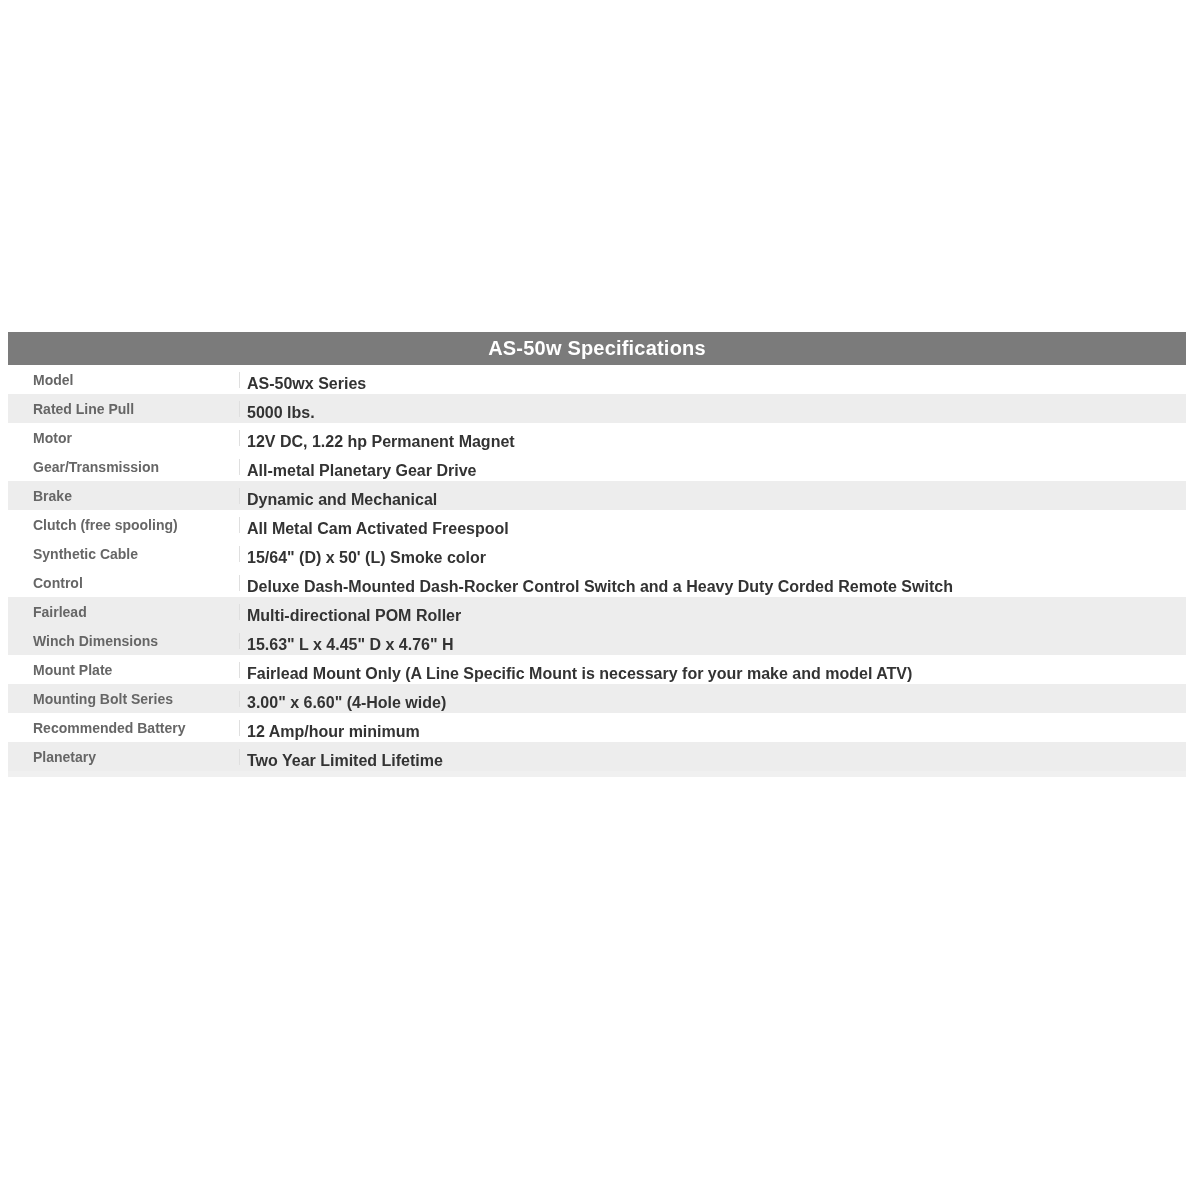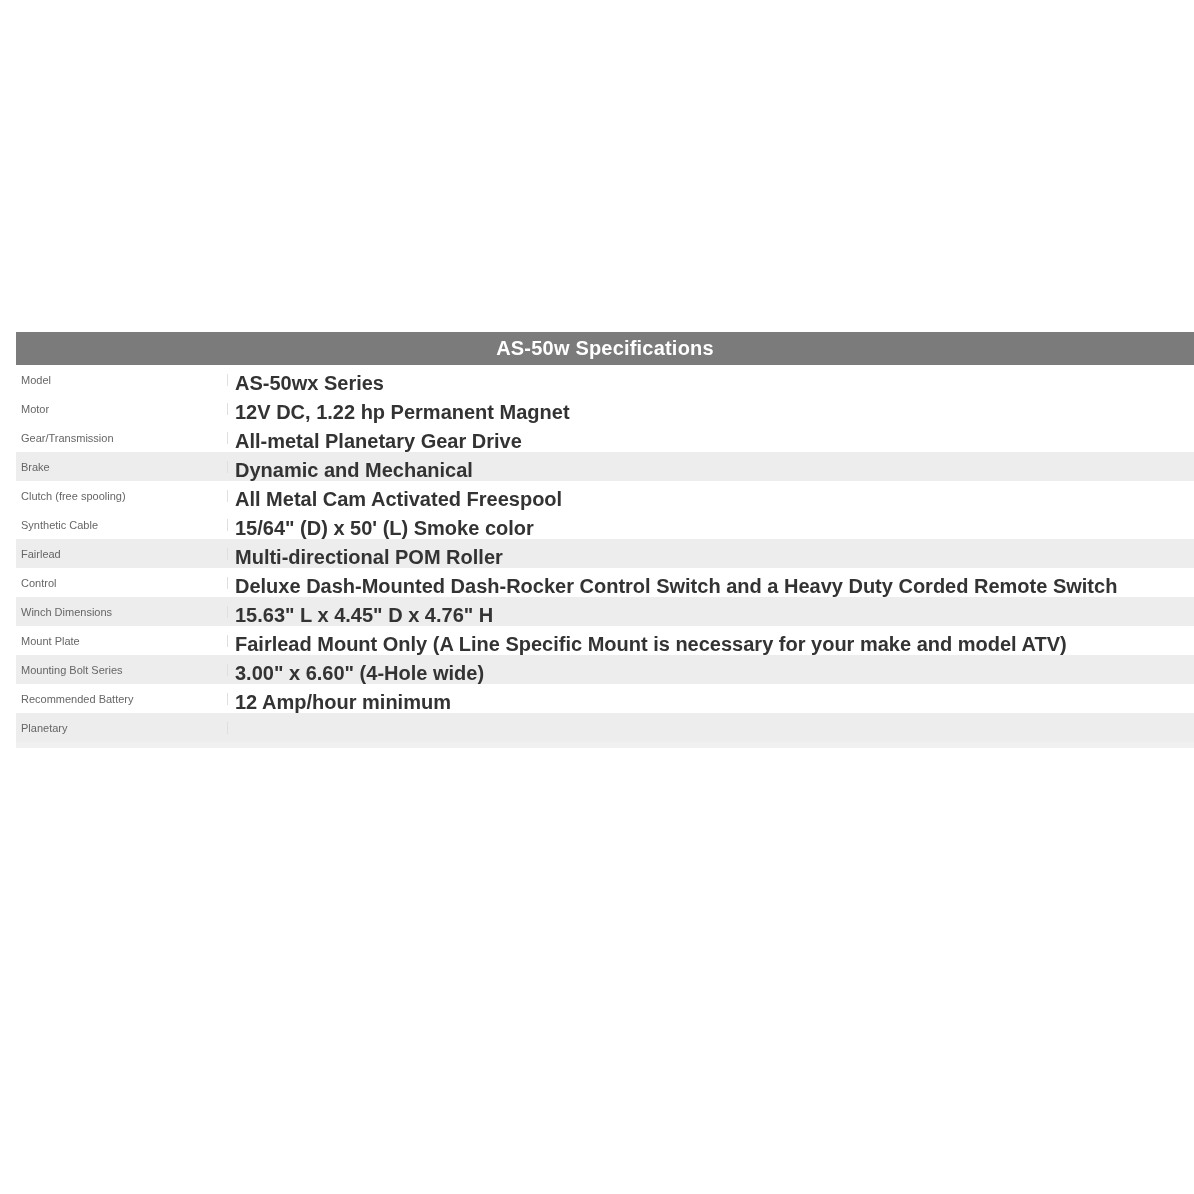--- a/index.html
+++ b/index.html
@@ -9,21 +9,21 @@
   }
   body {
     width: 1194px;
     height: 1194px;
     position: relative;
     font-family: "Liberation Sans", sans-serif;
     overflow: hidden;
   }
   .spec-table {
     position: absolute;
-    left: 16px;
+    left: 8px;
     top: 332px;
     width: 1178px;
   }
   .spec-header {
     height: 33px;
     line-height: 33px;
     background: var(--header-bg, #7b7b7b);
     color: var(--header-text, #ffffff);
     font-size: 20px;
     font-weight: bold;
@@ -38,49 +38,54 @@
   }
   .spec-row.alt {
     background: var(--row-alt-bg, #ededed);
   }
   .spec-label {
     width: 206px;
     flex: 0 0 206px;
     padding-left: 5px;
     border-right: 1px solid var(--divider, #dfdfdf);
     color: var(--label-text, #666666);
-    font-size: 11px;
-    font-weight: normal;
+    font-size: 14px;
+    font-weight: bold;
     white-space: nowrap;
     overflow: hidden;
+    margin-left: 20px;
   }
   .spec-value {
     flex: 1 1 auto;
     padding-left: 7px;
     color: var(--value-text, #333333);
-    font-size: 20px;
+    font-size: 16px;
     font-weight: bold;
     white-space: nowrap;
     overflow: hidden;
     margin-top: 8px;
   }
   .spec-footer-strip {
     height: 6px;
     background: var(--footer-strip-bg, #f0f0f0);
   }
 </style>
 </head>
 <body style="--header-bg: #7b7b7b; --header-text: #ffffff; --row-alt-bg: #ededed; --label-text: #666666; --value-text: #333333; --divider: #dfdfdf; --footer-strip-bg: #f0f0f0;">
 
 <div class="spec-table">
   <div class="spec-header">AS-50w Specifications</div>
   <div>
       <div class="spec-row">
     <div class="spec-label">Model</div>
     <div class="spec-value">AS-50wx Series</div>
+  </div>
+      <div class="spec-row alt">
+    <div class="spec-label">Rated Line Pull</div>
+    <div class="spec-value">5000 lbs.</div>
   </div>
       <div class="spec-row">
     <div class="spec-label">Motor</div>
     <div class="spec-value">12V DC, 1.22 hp Permanent Magnet</div>
   </div>
       <div class="spec-row">
     <div class="spec-label">Gear/Transmission</div>
     <div class="spec-value">All-metal Planetary Gear Drive</div>
   </div>
       <div class="spec-row alt">
@@ -88,42 +93,43 @@
     <div class="spec-value">Dynamic and Mechanical</div>
   </div>
       <div class="spec-row">
     <div class="spec-label">Clutch (free spooling)</div>
     <div class="spec-value">All Metal Cam Activated Freespool</div>
   </div>
       <div class="spec-row">
     <div class="spec-label">Synthetic Cable</div>
     <div class="spec-value">15/64" (D) x 50' (L) Smoke color</div>
   </div>
+      <div class="spec-row">
+    <div class="spec-label">Control</div>
+    <div class="spec-value">Deluxe Dash-Mounted Dash-Rocker Control Switch and a Heavy Duty Corded Remote Switch</div>
+  </div>
       <div class="spec-row alt">
     <div class="spec-label">Fairlead</div>
     <div class="spec-value">Multi-directional POM Roller</div>
-  </div>
-      <div class="spec-row">
-    <div class="spec-label">Control</div>
-    <div class="spec-value">Deluxe Dash-Mounted Dash-Rocker Control Switch and a Heavy Duty Corded Remote Switch</div>
   </div>
       <div class="spec-row alt">
     <div class="spec-label">Winch Dimensions</div>
     <div class="spec-value">15.63" L x 4.45" D x 4.76" H</div>
   </div>
       <div class="spec-row">
     <div class="spec-label">Mount Plate</div>
     <div class="spec-value">Fairlead Mount Only (A Line Specific Mount is necessary for your make and model ATV)</div>
   </div>
       <div class="spec-row alt">
     <div class="spec-label">Mounting Bolt Series</div>
     <div class="spec-value">3.00" x 6.60" (4-Hole wide)</div>
   </div>
       <div class="spec-row">
     <div class="spec-label">Recommended Battery</div>
     <div class="spec-value">12 Amp/hour minimum</div>
   </div>
       <div class="spec-row alt">
     <div class="spec-label">Planetary</div>
+    <div class="spec-value">Two Year Limited Lifetime</div>
   </div>
     </div>
   <div class="spec-footer-strip"></div>
 </div>
 
 </body></html>

